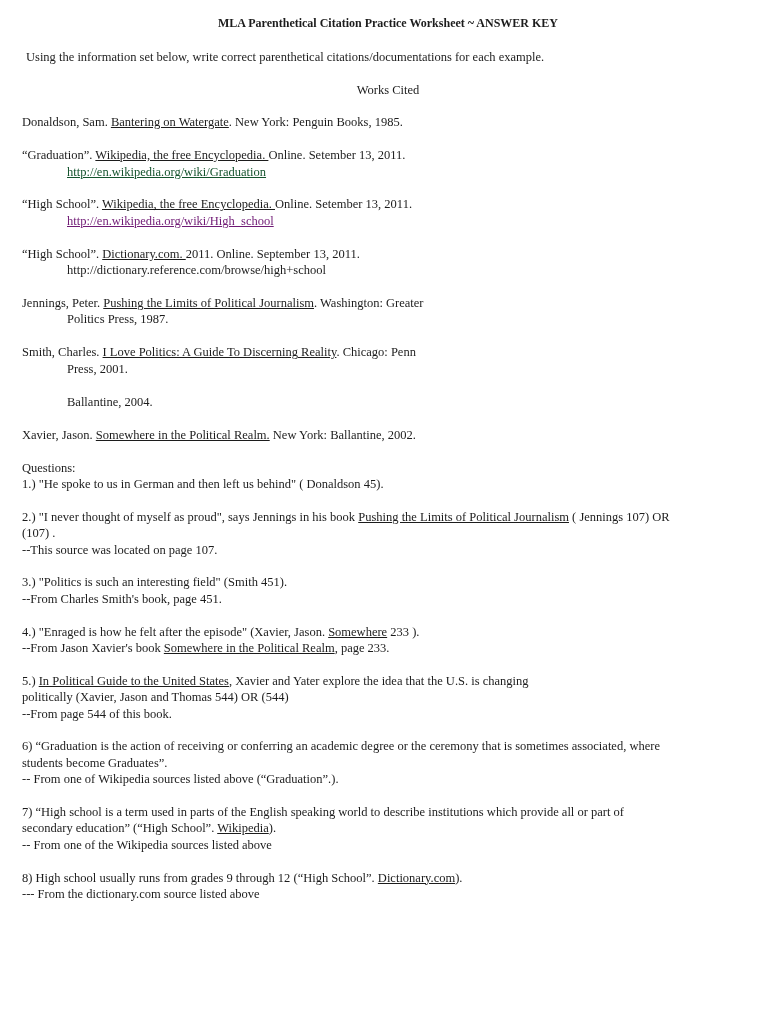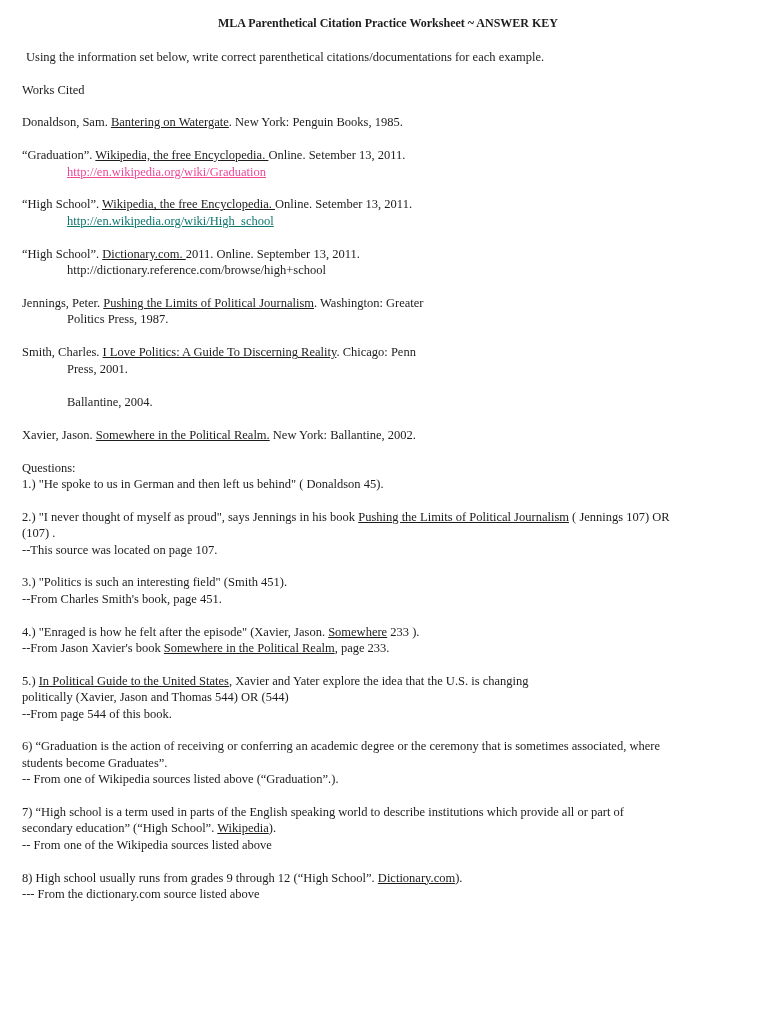--- a/index.html
+++ b/index.html
@@ -26,21 +26,21 @@
   .doc-title {
     font-size: 12px;
     font-weight: bold;
     text-align: center;
     margin: 0 0 18px 0;
   }
   .intro {
     margin: 0 0 16px 4px;
   }
   .works-heading {
-    text-align: left;
+    text-align: center;
     margin: 0 0 16px 0;
   }
   .entry {
     margin: 0 0 16.5px 0;
   }
   .entry .line.cont {
     margin-left: 45px;
   }
   .questions-heading {
     font-weight: normal;
@@ -70,25 +70,25 @@
   <div class="intro">Using the information set below, write correct parenthetical citations/documentations for each example.</div>
 
   <div class="works-heading">Works Cited</div>
 
   <div id="works-cited-list">
       <div class="entry">
         <div class="line"><span>Donaldson, Sam. </span><span class="u">Bantering on Watergate</span><span>. New York: Penguin Books, 1985.</span></div>
       </div>
       <div class="entry">
         <div class="line"><span>“Graduation”. </span><span class="u">Wikipedia, the free Encyclopedia. </span><span> Online. Setember 13, 2011.</span></div>
-        <div class="line cont"><span class="link" style="color: #ec4899;">http://en.wikipedia.org/wiki/Graduation</span></div>
+        <div class="line cont"><span class="link" style="color: #14532d;">http://en.wikipedia.org/wiki/Graduation</span></div>
       </div>
       <div class="entry">
         <div class="line"><span>“High School”. </span><span class="u">Wikipedia, the free Encyclopedia. </span><span> Online. Setember 13, 2011.</span></div>
-        <div class="line cont"><span class="link" style="color: #0f766e;">http://en.wikipedia.org/wiki/High_school</span></div>
+        <div class="line cont"><span class="link" style="color: #701a75;">http://en.wikipedia.org/wiki/High_school</span></div>
       </div>
       <div class="entry">
         <div class="line"><span>“High School”. </span><span class="u">Dictionary.com. </span><span>2011. Online. September 13, 2011.</span></div>
         <div class="line cont"><span>http://dictionary.reference.com/browse/high+school</span></div>
       </div>
       <div class="entry">
         <div class="line"><span>Jennings, Peter. </span><span class="u">Pushing the Limits of Political Journalism</span><span>. Washington:  Greater</span></div>
         <div class="line cont"><span>Politics Press, 1987.</span></div>
       </div>
       <div class="entry">

